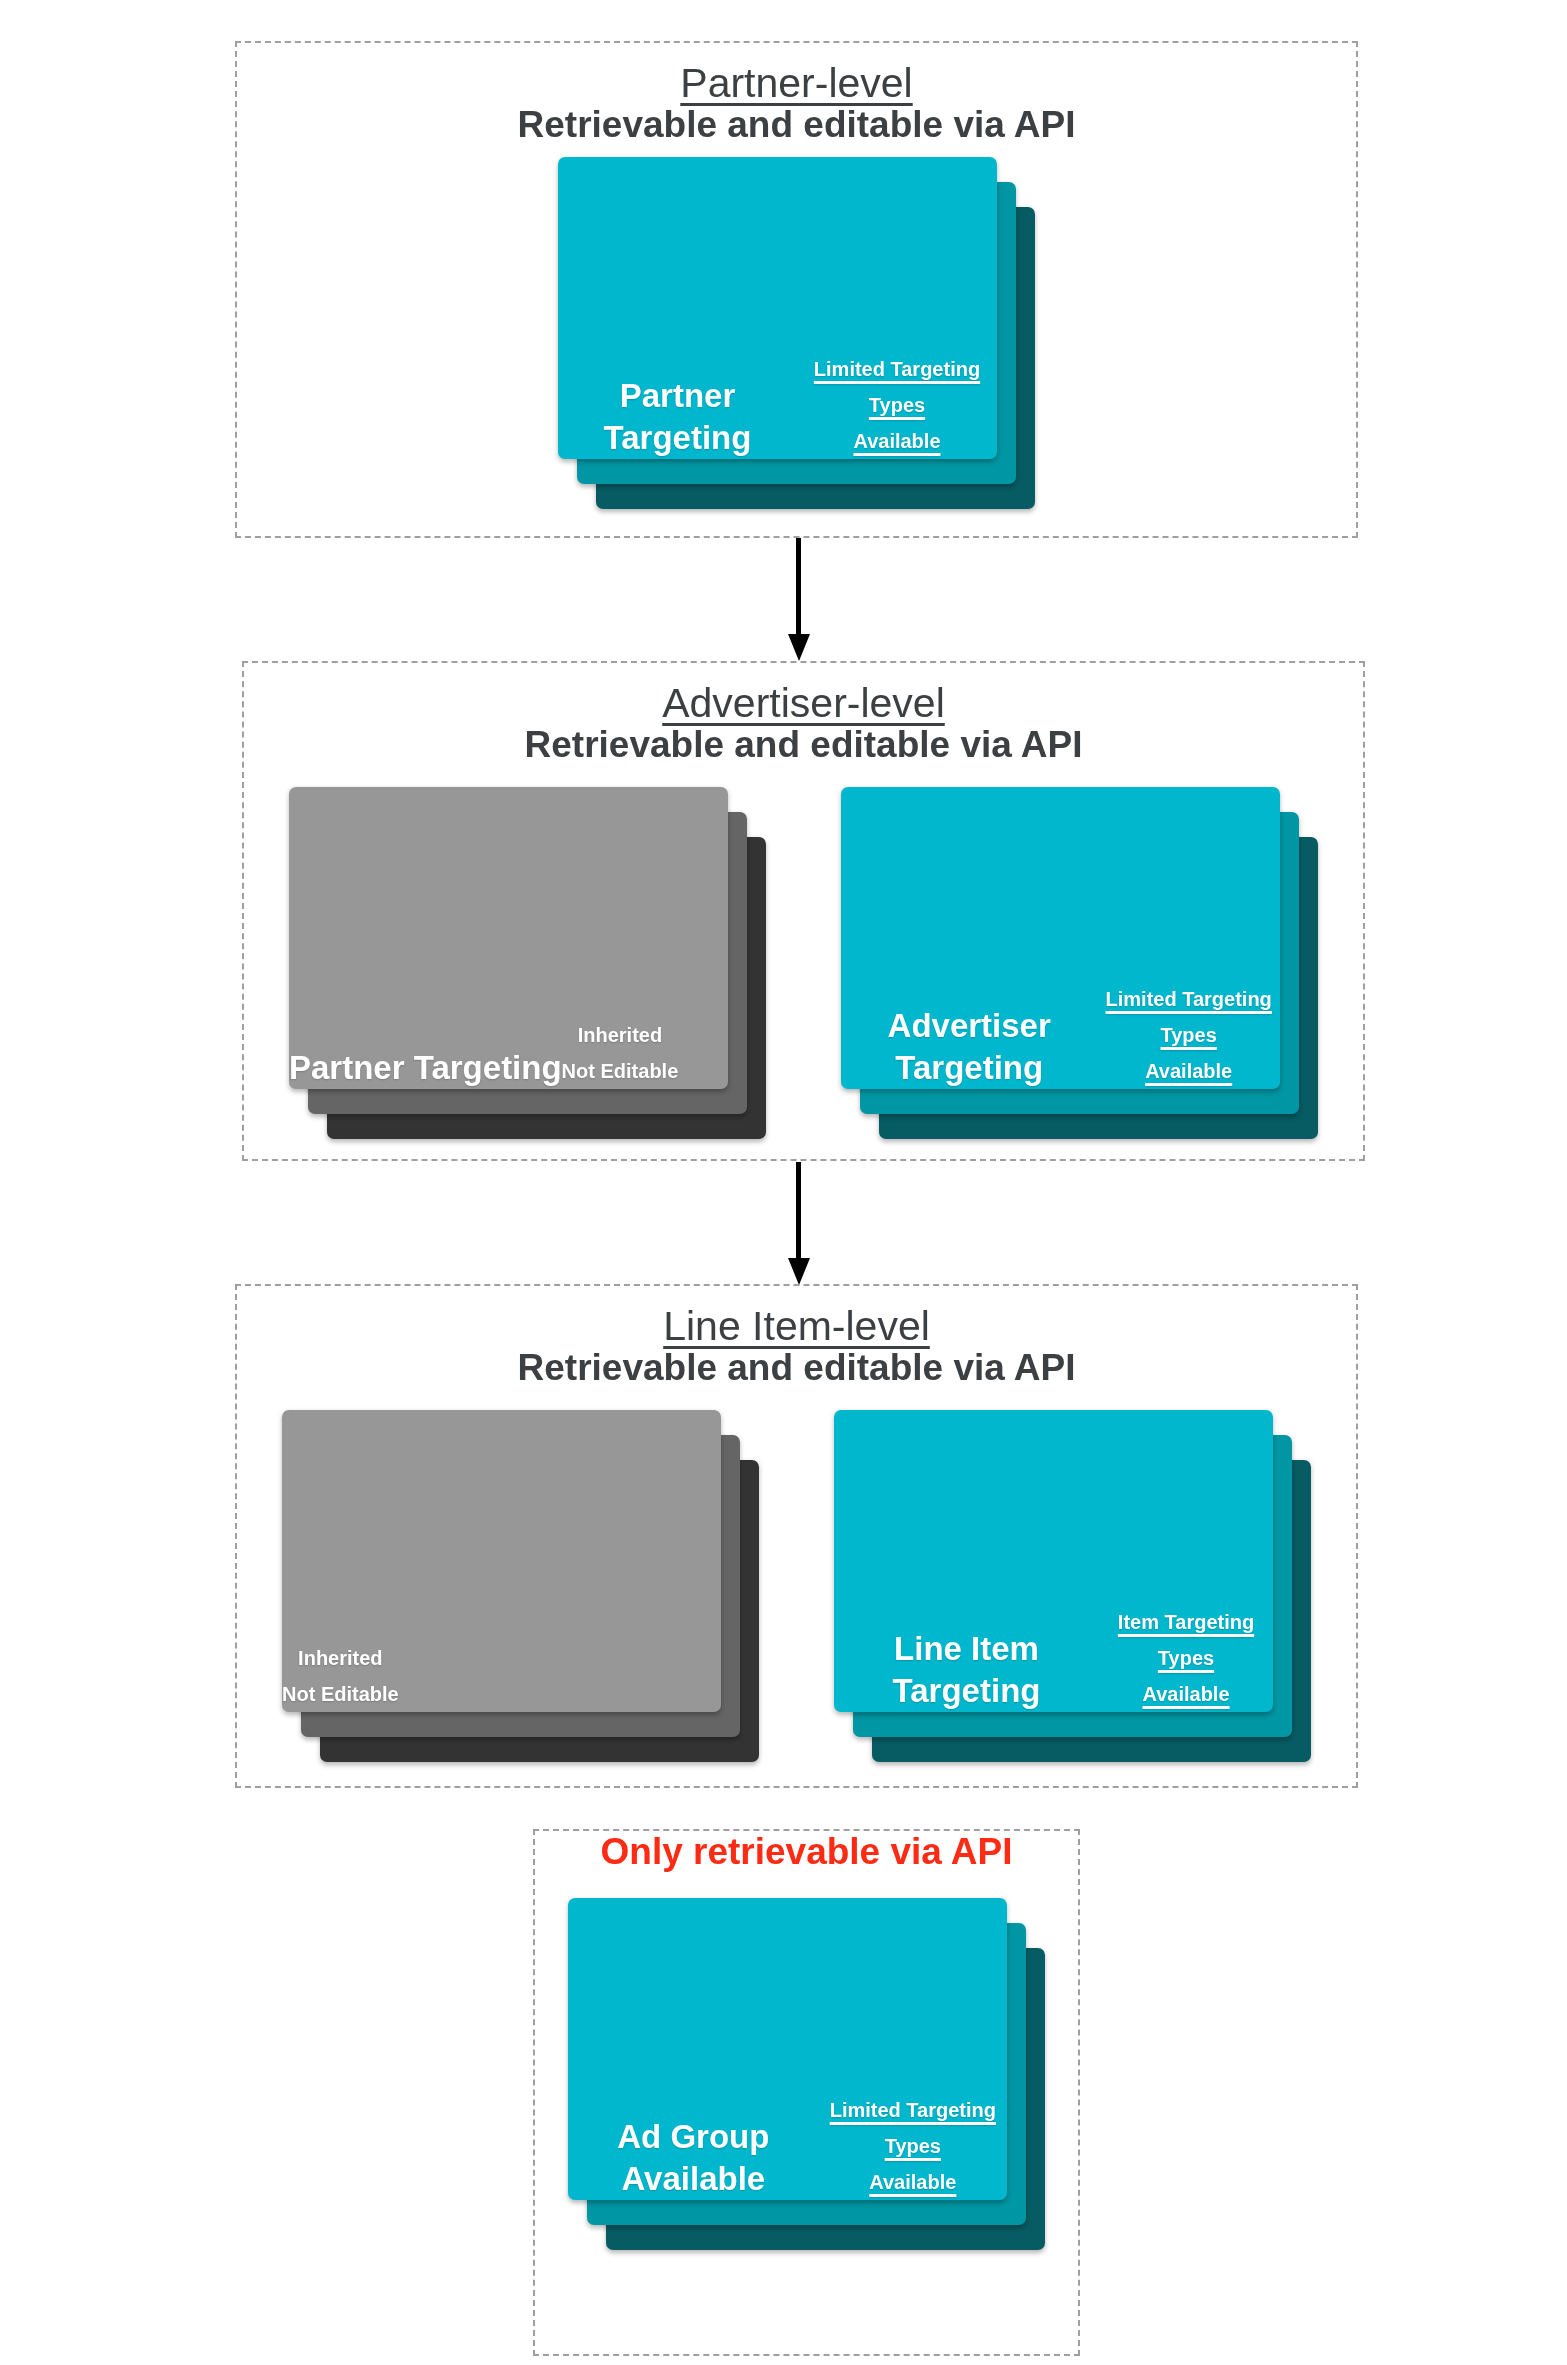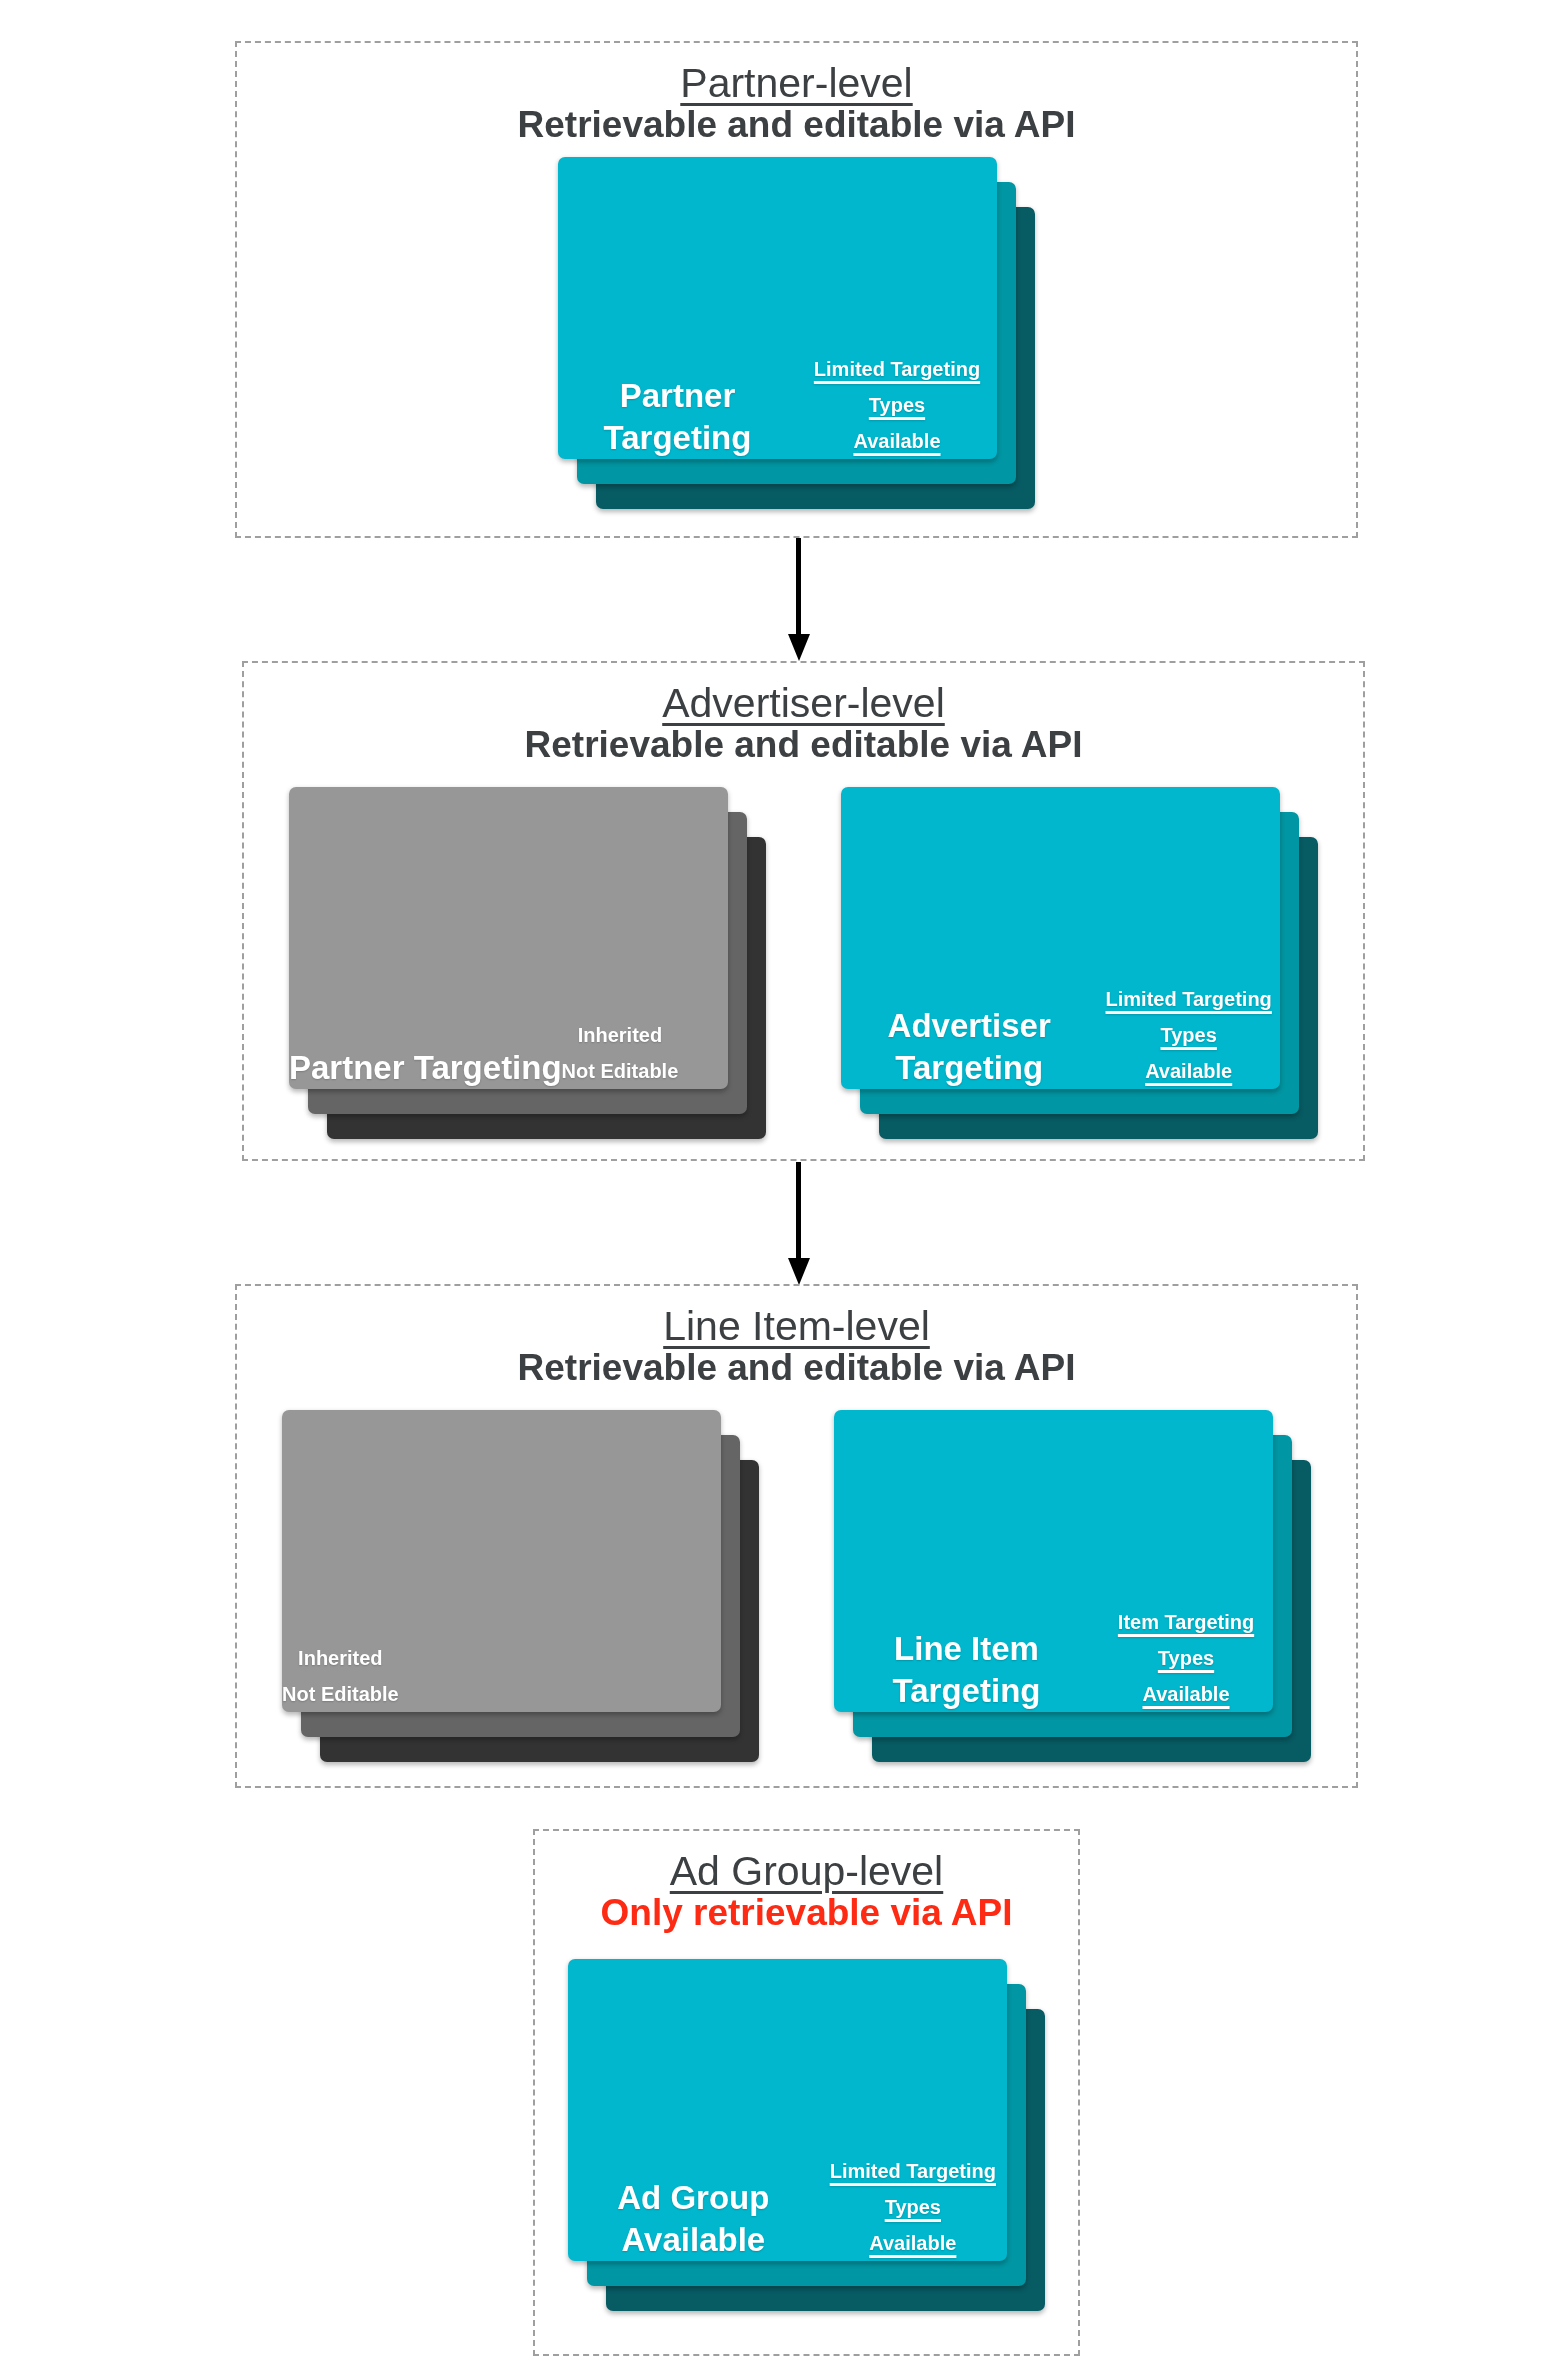--- a/index.html
+++ b/index.html
@@ -224,21 +224,20 @@
           <div class="card-body underlined">
             <span class="bline">Item Targeting Types</span>
             <span class="bline">Available</span>
           </div>
         </div>
       </div>
     </div>
   </div>
 
   <div class="section" id="sec-adgroup">
-    <div class="sec-title">Ad Group-level</div>
     <div class="sec-sub red">Only retrievable via API</div>
     <div class="cards-row">
       <div class="stack teal">
         <div class="layer back"></div>
         <div class="layer mid"></div>
         <div class="card">
           <div class="card-title">Ad Group Available</div>
           <div class="card-body underlined">
             <span class="bline">Limited Targeting Types</span>
             <span class="bline">Available</span>

